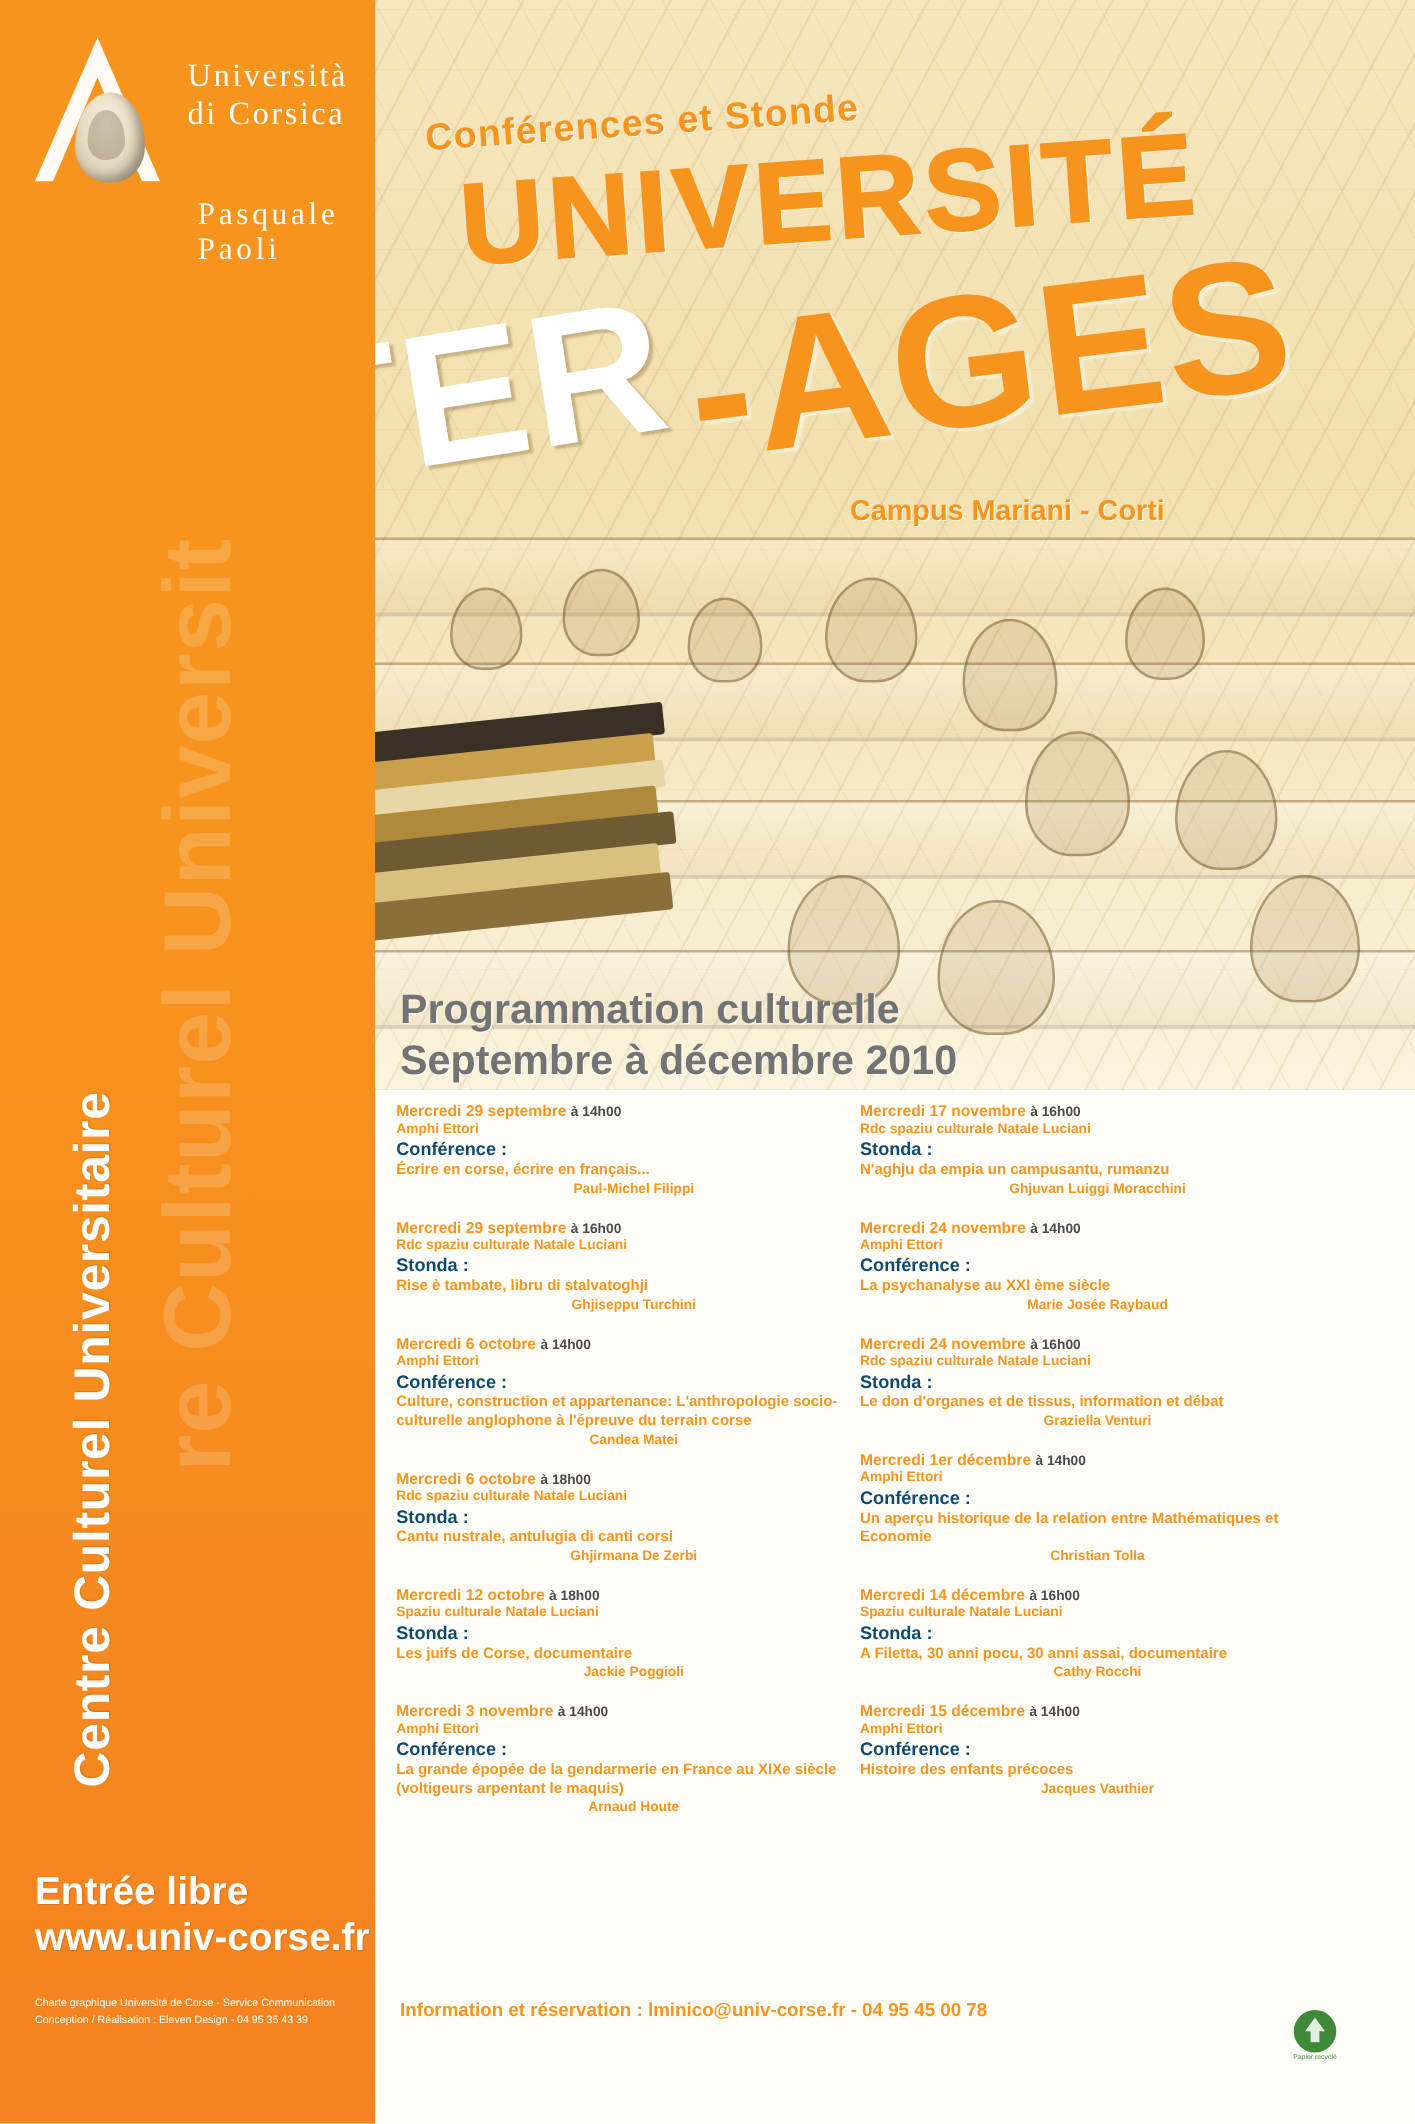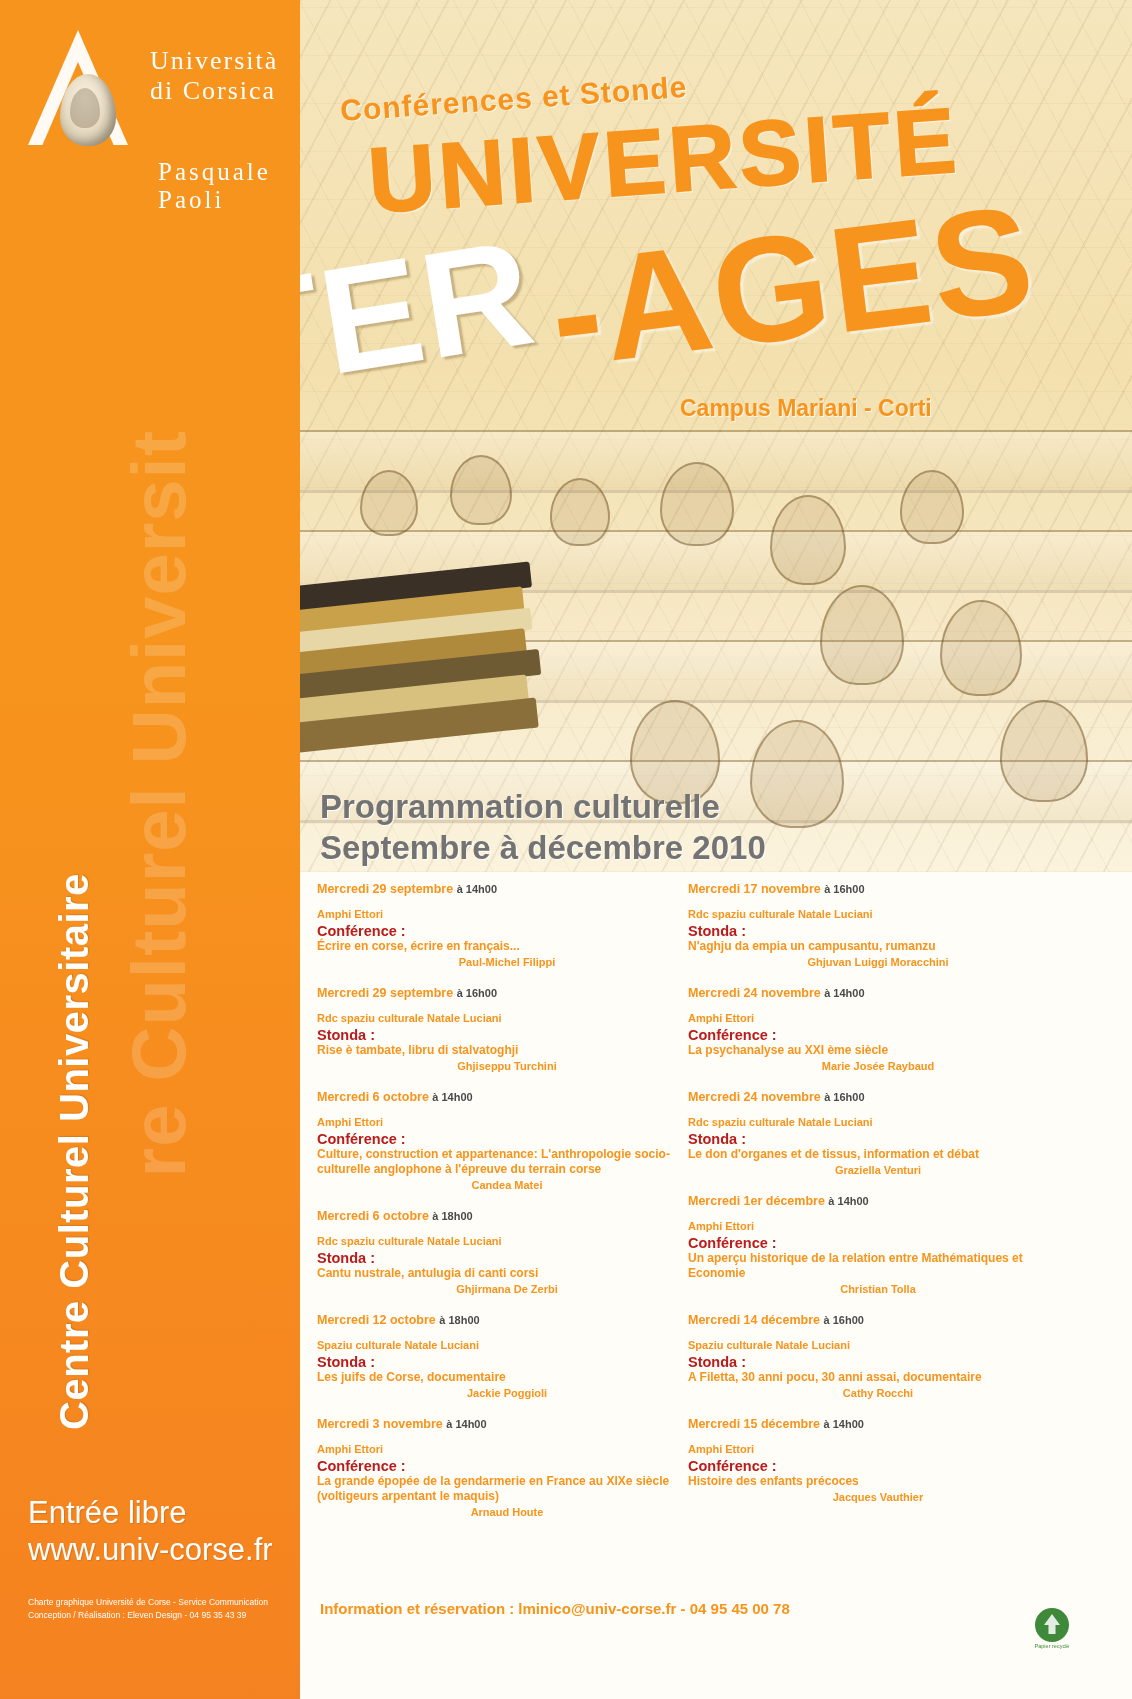--- a/index.html
+++ b/index.html
@@ -162,32 +162,32 @@
   .listing{
     position:absolute;left:300px;top:872px;width:832px;height:827px;
     background:#fffdf7;
   }
   .col{position:absolute;top:10px;width:380px;}
   .colL{left:17px;}
   .colR{left:388px;}
   .evt{margin-bottom:18px;}
   .evt .line1{font-size:12.5px;font-weight:bold;color:#f7941d;}
   .evt .line1 .hr{color:#4a4a4a;font-weight:bold;font-size:11px;}
-  .evt .loc{font-size:11px;font-weight:bold;color:#f7941d;margin-top:12px;}
-  .evt .kind{font-size:14.5px;font-weight:bold;color:#b91c1c;margin-top:3px;}
+  .evt .loc{font-size:11px;font-weight:bold;color:#f7941d;margin-top:1px;}
+  .evt .kind{font-size:14.5px;font-weight:bold;color:#0c4a6e;margin-top:3px;}
   .evt .titl{font-size:12px;font-weight:bold;color:#f7941d;line-height:1.25;}
   .evt .who{font-size:11px;font-weight:bold;color:#f7941d;margin-top:2px;text-align:center;}
   
   .info{
     position:absolute;left:320px;top:1600px;
     font-size:15px;font-weight:bold;color:#f7941d;
   }
   .entree{
     position:absolute;left:28px;top:1495px;
-    color:#fff;font-weight:normal;font-size:31px;line-height:1.18;
+    color:#fff;font-weight:bold;font-size:31px;line-height:1.18;
     text-shadow:1px 1px 1px rgba(0,0,0,.12);
   }
   .credits{
     position:absolute;left:28px;top:1596px;
     color:#fff;font-size:8.5px;line-height:1.5;
   }
   .recyc{
     position:absolute;left:1030px;top:1608px;width:44px;height:44px;
   }
   .recyc .circ{

